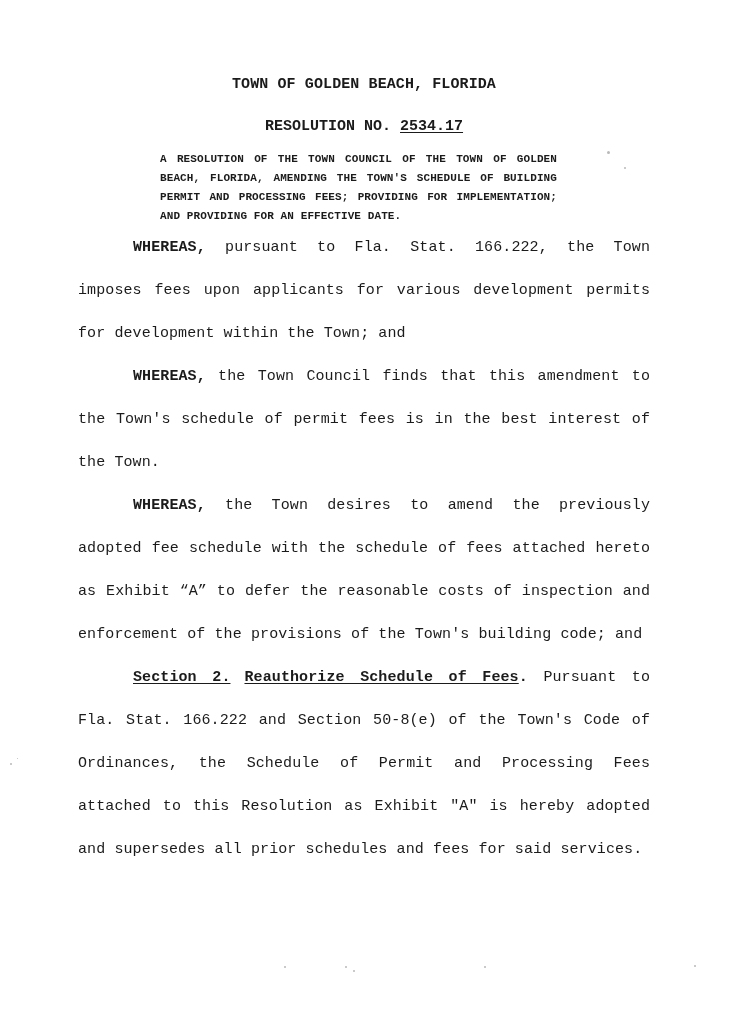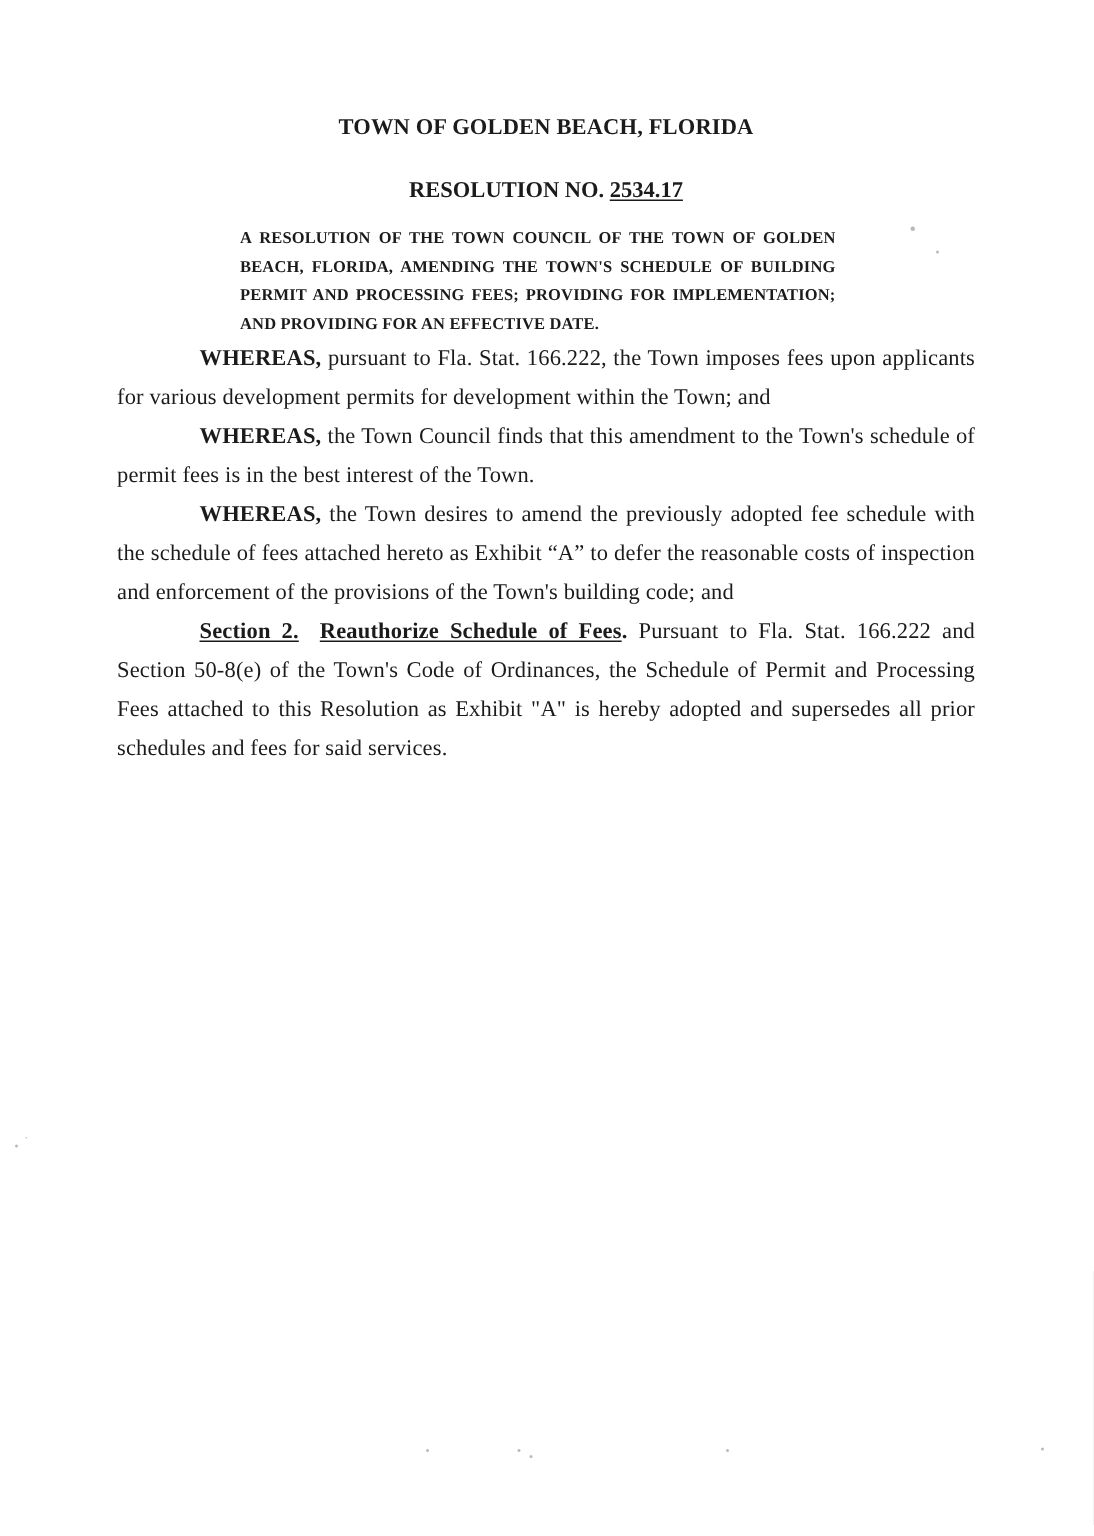--- a/index.html
+++ b/index.html
@@ -4,21 +4,21 @@
 <style>
   html, body { margin: 0; padding: 0; background: #e8e8e8; }
   .page {
     position: relative;
     width: 729px;
     height: 1024px;
     background: #ffffff;
     margin: 0 auto;
     overflow: hidden;
     color: #1b1b1b;
-    font-family: Liberation Serif, serif;
+    font-family: Liberation Mono, monospace;
     font-size: 15px;
     -webkit-font-smoothing: antialiased;
   }
   .doc {
     padding: 76px 79px 0 78px;
   }
   .title {
     text-align: center;
     font-weight: bold;
     font-size: 15px;
@@ -38,21 +38,21 @@
     margin-left: 82px;
     width: 397px;
     font-weight: bold;
     font-size: 11px;
     line-height: 19px;
     text-align: justify;
     letter-spacing: 0.1px;
   }
   .body-p {
     margin: 0;
-    line-height: 26px;
+    line-height: 43px;
     text-align: justify;
     text-indent: 55px;
     letter-spacing: 0.1px;
   }
   .b { font-weight: bold; }
   .bu { font-weight: bold; text-decoration: underline; text-underline-offset: 2px; }
   .gap { display: inline-block; width: 14px; }
   .resolved { font-weight: bold; }
   .footer {
     position: relative;

